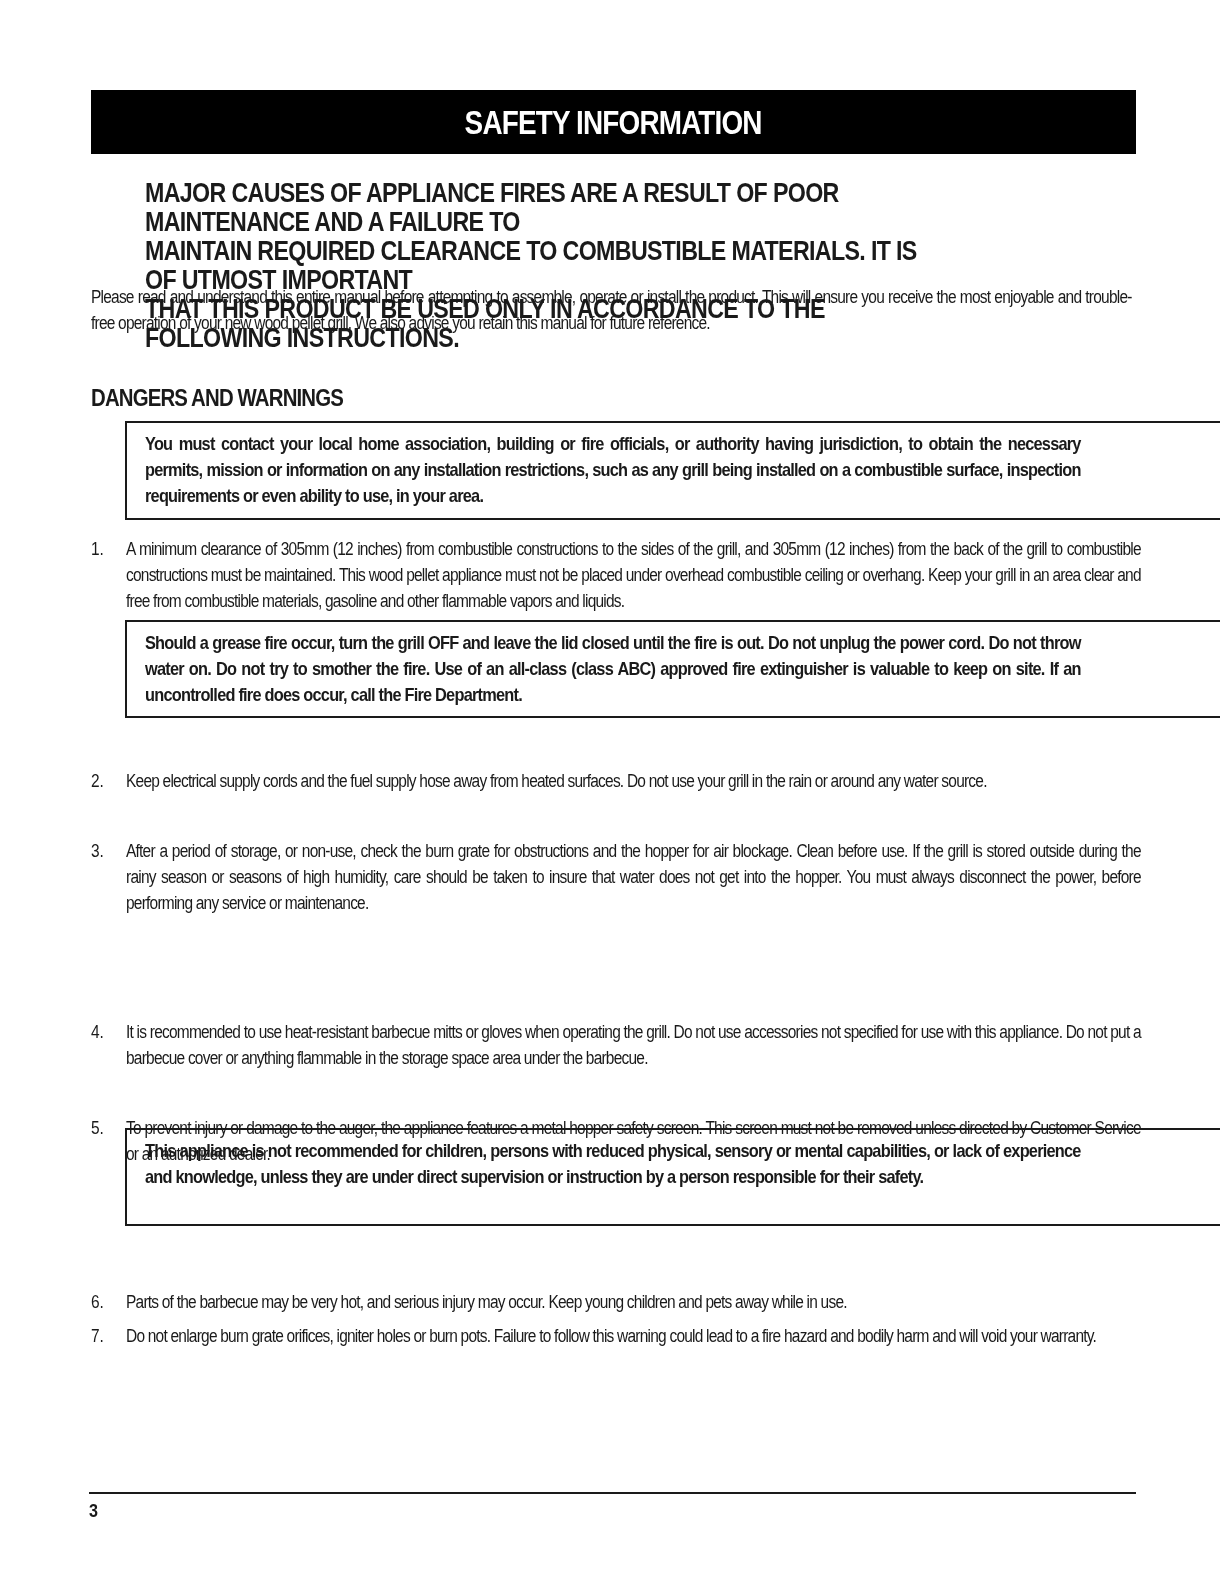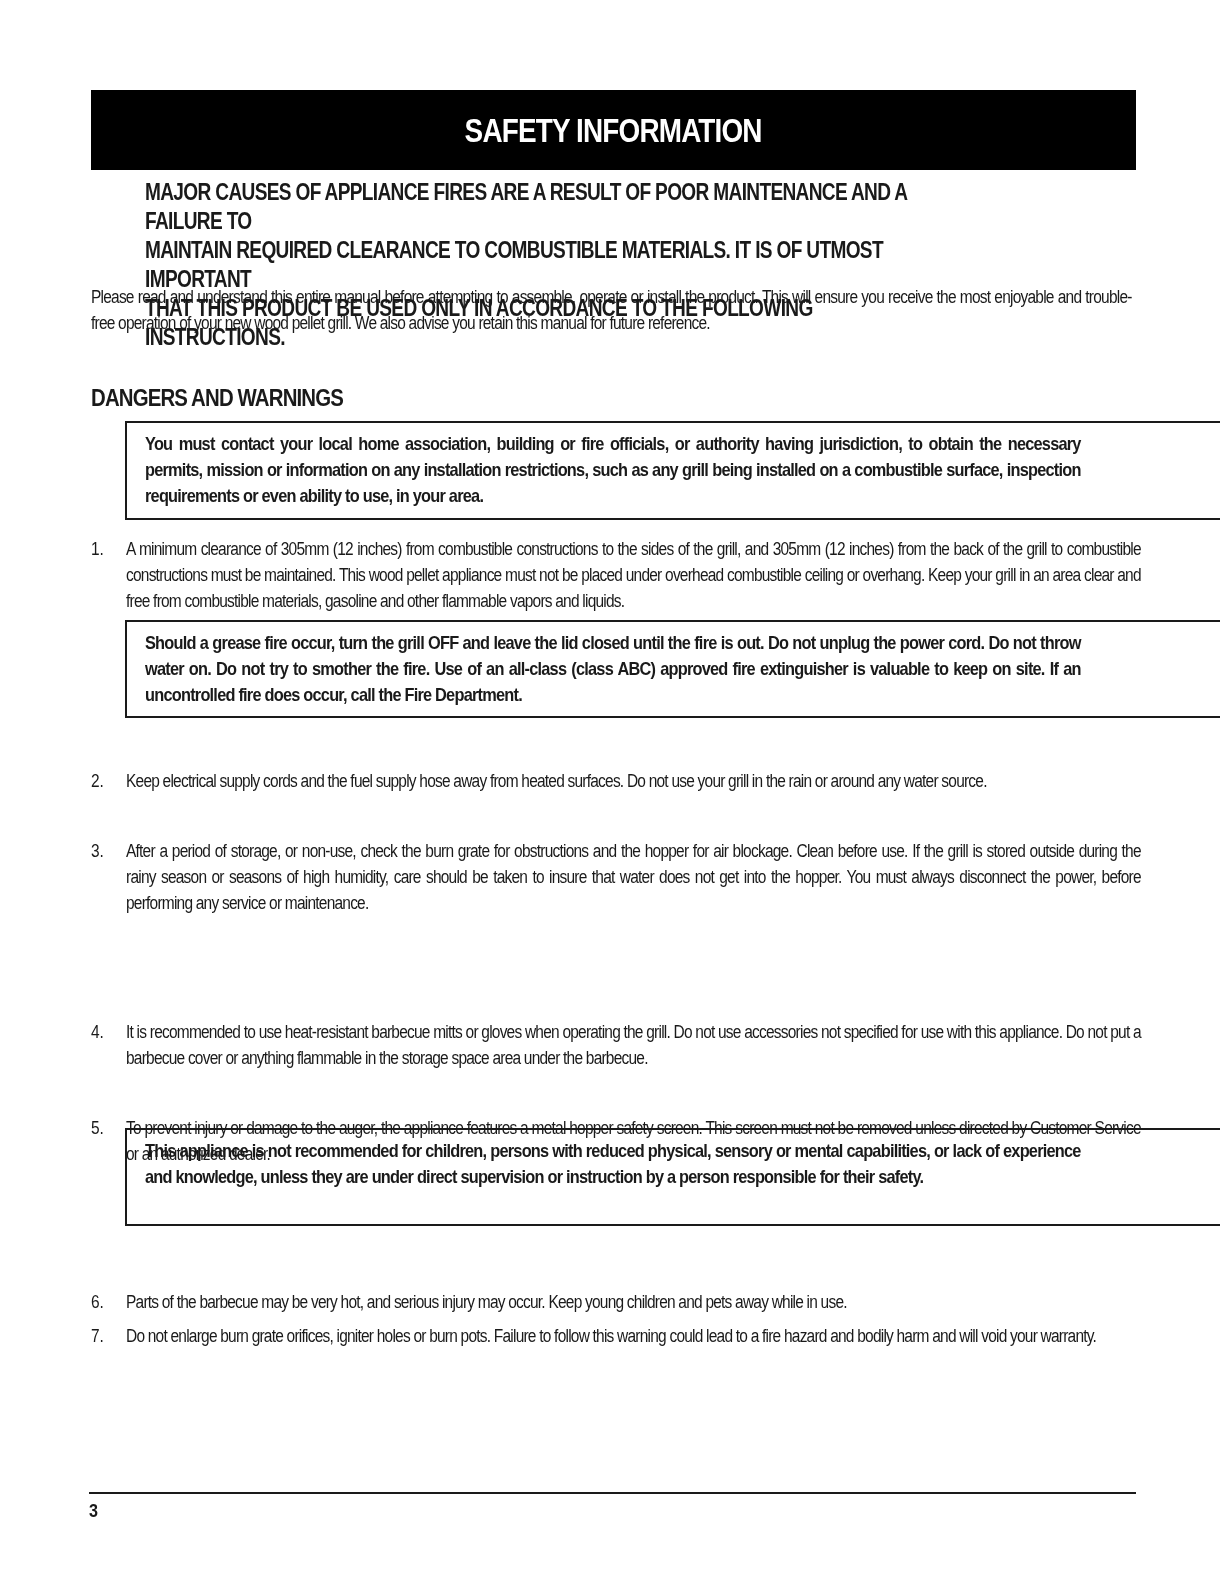--- a/index.html
+++ b/index.html
@@ -1,26 +1,26 @@
 <!DOCTYPE html>
 <html><head>
 <meta charset="utf-8">
 <style>
   html, body { margin: 0; padding: 0; background: #ffffff; }
   body { width: 1220px; height: 1583px; position: relative; overflow: hidden;
          font-family: "Liberation Sans", sans-serif; color: #1a1a1a; }
   .page { position: absolute; left: 0; top: 0; width: 1220px; height: 1583px; }
 
-  .title-bar { position: absolute; left: 91px; top: 90px; width: 1045px; height: 80px;
+  .title-bar { position: absolute; left: 91px; top: 90px; width: 1045px; height: 64px;
                background: #000; display: flex; align-items: center; justify-content: center; }
   .title-bar span { color: #fff; font-weight: bold; font-size: 34px; letter-spacing: -1px;
                     transform: scaleX(0.82); display: inline-block; }
 
   .lead { position: absolute; left: 145px; top: 178px; width: 950px;
-          font-weight: bold; font-size: 23px; line-height: 29px; text-decoration: underline;
+          font-weight: bold; font-size: 28px; line-height: 29px; text-decoration: underline;
           text-transform: uppercase; letter-spacing: -0.8px; }
   .lead span { display: inline-block; transform-origin: left; }
 
   .cond { display: block; font-size: 18px; line-height: 26px; letter-spacing: -0.9px;
           transform: scaleX(0.86); transform-origin: left top; }
 
   .intro { position: absolute; left: 91px; top: 284px; width: 1220px; }
   .intro .cond { width: 1210px; text-align: justify; }
 
   .section-heading { position: absolute; left: 91px; top: 384px; font-weight: bold;

